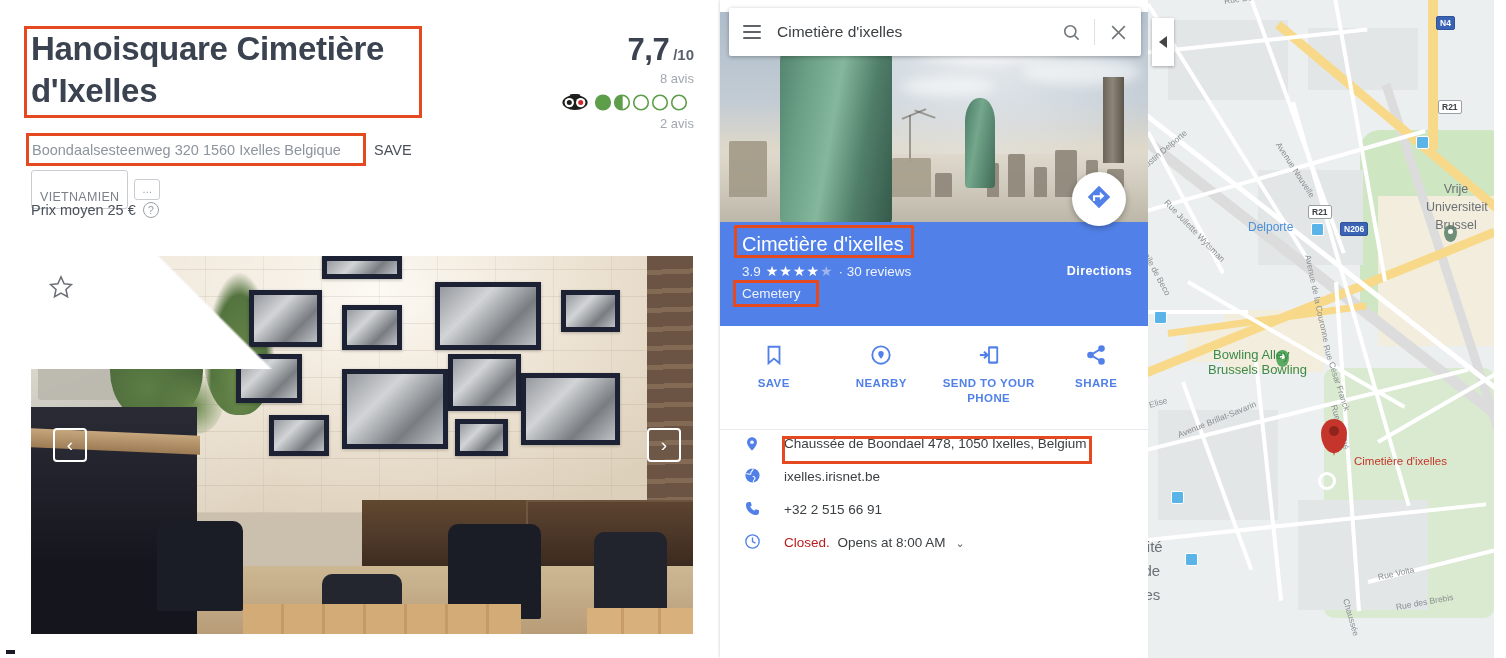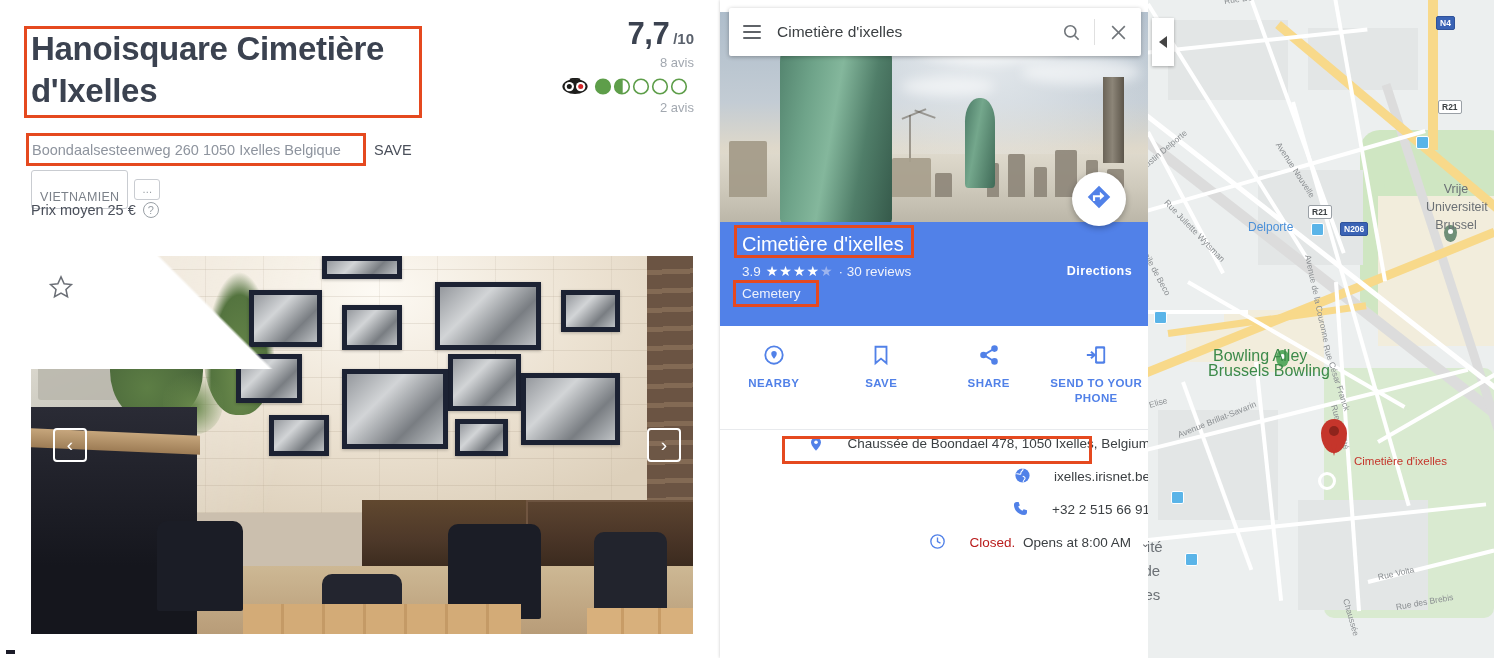--- a/index.html
+++ b/index.html
@@ -233,21 +233,21 @@
 
   .gactions {
     position: absolute; left: 0; top: 326px; width: 430px; height: 104px;
     display: flex; border-bottom: 1px solid #e8eaed;
   }
   .gact { flex: 1; display: flex; flex-direction: column; align-items: center; padding-top: 14px; cursor: pointer; }
   .gact .ic { height: 30px; display: flex; align-items: center; justify-content: center; color: #5181E8; }
   .gact .lb { margin-top: 6px; font-size: 11.5px; font-weight: 700; color: #5181E8; letter-spacing: .4px; text-align: center; line-height: 15px; }
 
   .ginfo { position: absolute; left: 0; top: 432px; width: 430px; }
-  .girow { display: flex; align-items: flex-start; height: 33px; padding-left: 24px; justify-content: flex-end; }
+  .girow { display: flex; align-items: flex-start; height: 33px; padding-left: 24px; }
   .girow .ic { width: 40px; flex: 0 0 40px; display: flex; align-items: center; justify-content: flex-start; color: #5181E8; padding-top: 2px; }
   .girow .tx { font-size: 13.5px; color: #3c4043; line-height: 22px; padding-top: 1px; }
   .gi-addr-box { position: absolute; left: 62px; top: 436px; width: 310px; height: 28px; border: 3px solid #E5491F; pointer-events: none; }
   .closed { color: #b91c1c; }
   .chev { color: #5f6368; margin-left: 6px; font-size: 11px; }
   .suggest { padding-left: 64px; margin-top: 4px; font-size: 12.5px; font-weight: 700; color: #5181E8; letter-spacing: .3px; cursor: pointer; }
 
   
   .map {
     position: absolute; left: 1148px; top: 0; width: 358px; height: 658px;
@@ -261,21 +261,21 @@
   .m-hwy { position: absolute; background: #f8d98a; }
   .m-rail { position: absolute; background: #dcdcdc; }
   .m-blk { position: absolute; background: #e3e6e6; }
   .m-sand { position: absolute; background: #f2eddc; }
   .m-lbl {
     position: absolute; font-size: 8.5px; color: #8b8f92; white-space: nowrap;
     font-family: "Liberation Sans", sans-serif;
   }
   .m-lbl.big { font-size: 13px; color: #9aa0a4; letter-spacing: 3px; }
   .m-lbl.place { font-size: 12.5px; color: #6b7075; }
-  .m-lbl.green { color: #3c8a4a; font-size: 16px; padding-left: 28px; }
+  .m-lbl.green { color: #3c8a4a; font-size: 13px; padding-left: 28px; }
   .m-lbl.blue { color: #4a90d9; font-size: 11px; }
   .shield {
     position: absolute; background: #fff; border: 1px solid #9aa0a6; border-radius: 2px;
     font-size: 8.5px; color: #3c4043; padding: 1px 3px; font-weight: 600;
   }
   .shield.blue { background: #3a63b5; border-color: #2f529a; color: #fff; }
   .poi-sq { position: absolute; width: 13px; height: 13px; background: #5ab4e8; border: 1px solid #fff; border-radius: 2px; }
   .poi-pin { position: absolute; width: 13px; height: 17px; background: #5aab62; border-radius: 50% 50% 50% 50% / 44% 44% 60% 60%; }
   .poi-pin:after { content:""; position:absolute; left:4px; top:4px; width:5px; height:5px; background:#fff; border-radius:50%; }
   .map-pin {
@@ -299,35 +299,35 @@
 <body>
 
 <div class="page">
 
   <div class="listing">
 
     <div class="title-box"></div>
     <h1 class="title">Hanoisquare Cimetière d'Ixelles</h1>
 
     <div class="addr-box"></div>
-    <div class="addr">Boondaalsesteenweg 260 1050 Ixelles Belgique</div>
+    <div class="addr">Boondaalsesteenweg 320 1560 Ixelles Belgique</div>
     <a class="plan-link">SAVE</a>
 
     <div class="tags">
       <span class="tag">VIETNAMIEN</span>
       <span class="tag more">...</span>
     </div>
 
     <div class="price-row">
       <span class="price-txt">Prix moyen 25 €</span>
       <span class="help-circ">?</span>
     </div>
 
     <div style="position:absolute;right:22px;top:16px;width:160px;text-align:right;">
-      <div style="display:flex;align-items:baseline;justify-content:flex-end;gap:4px;">
+      <div style="display:flex;align-items:baseline;justify-content:flex-end;gap:4px;margin-top:16px;">
         <span style="font-size:31px;font-weight:700;color:#3b4250;letter-spacing:-.5px;">7,7</span>
         <span style="font-size:15px;font-weight:700;color:#5a616c;">/10</span>
       </div>
       <div style="font-size:13px;color:#a2a8b0;margin-top:3px;">8 avis</div>
 
       <div style="display:flex;align-items:center;justify-content:flex-end;gap:6px;margin-top:8px;">
         <span style="line-height:0;">
           <svg width="26" height="17" viewBox="0 0 26 17">
             <ellipse cx="13" cy="8.5" rx="12.6" ry="7.4" fill="#1d1d1b"></ellipse>
             <circle cx="7.3" cy="8.6" r="4.7" fill="#ffffff"></circle>
@@ -500,56 +500,56 @@
       <div class="gc-type">Cemetery</div>
       <div class="gc-type-box"></div>
 
       <div class="gc-dir">Directions</div>
     </div>
 
     <div class="gactions">
       <div class="gact">
         <span class="ic">
           <svg width="22" height="22" viewBox="0 0 24 24" fill="none" stroke="currentColor" stroke-width="2">
+            <path d="M6 3 h12 v18 l-6 -5 -6 5 z"></path>
+          </svg>
+        </span>
+        <span class="lb">SAVE</span>
+      </div>
+      <div class="gact">
+        <span class="ic">
+          <svg width="22" height="22" viewBox="0 0 24 24" fill="none" stroke="currentColor" stroke-width="2">
             <circle cx="12" cy="12" r="9.5"></circle>
             <path d="M12 7.5 a3 3 0 0 1 3 3 c0 2.2 -3 5.5 -3 5.5 s-3 -3.3 -3 -5.5 a3 3 0 0 1 3 -3 z" fill="currentColor" stroke="none"></path>
           </svg>
         </span>
         <span class="lb">NEARBY</span>
       </div>
       <div class="gact">
         <span class="ic">
           <svg width="22" height="22" viewBox="0 0 24 24" fill="none" stroke="currentColor" stroke-width="2">
-            <path d="M6 3 h12 v18 l-6 -5 -6 5 z"></path>
-          </svg>
-        </span>
-        <span class="lb">SAVE</span>
+            <rect x="11" y="2.5" width="11" height="19" rx="1.6" fill="currentColor" stroke="none"></rect>
+            <rect x="13" y="5" width="7" height="14" rx="0.8" fill="#ffffff" stroke="none"></rect>
+            <line x1="2" y1="12" x2="10" y2="12" stroke-width="2.2"></line>
+            <polyline points="6.5,8.5 10.5,12 6.5,15.5" stroke-width="2.2"></polyline>
+          </svg>
+        </span>
+        <span class="lb">SEND TO YOUR PHONE</span>
       </div>
       <div class="gact">
         <span class="ic">
           <svg width="22" height="22" viewBox="0 0 24 24" fill="none" stroke="currentColor" stroke-width="2">
             <circle cx="18" cy="5" r="2.6" fill="currentColor"></circle>
             <circle cx="18" cy="19" r="2.6" fill="currentColor"></circle>
             <circle cx="6" cy="12" r="2.6" fill="currentColor"></circle>
             <line x1="8.3" y1="10.8" x2="15.7" y2="6.2"></line>
             <line x1="8.3" y1="13.2" x2="15.7" y2="17.8"></line>
           </svg>
         </span>
         <span class="lb">SHARE</span>
-      </div>
-      <div class="gact">
-        <span class="ic">
-          <svg width="22" height="22" viewBox="0 0 24 24" fill="none" stroke="currentColor" stroke-width="2">
-            <rect x="11" y="2.5" width="11" height="19" rx="1.6" fill="currentColor" stroke="none"></rect>
-            <rect x="13" y="5" width="7" height="14" rx="0.8" fill="#ffffff" stroke="none"></rect>
-            <line x1="2" y1="12" x2="10" y2="12" stroke-width="2.2"></line>
-            <polyline points="6.5,8.5 10.5,12 6.5,15.5" stroke-width="2.2"></polyline>
-          </svg>
-        </span>
-        <span class="lb">SEND TO YOUR PHONE</span>
       </div>
     </div>
 
     <div class="ginfo">
       <div class="girow">
         <span class="ic">
           <svg width="16" height="20" viewBox="0 0 24 24" fill="currentColor">
             <path d="M12 2 C7.9 2 4.6 5.3 4.6 9.4 C4.6 15 12 22 12 22 s7.4 -7 7.4 -12.6 C19.4 5.3 16.1 2 12 2 z"></path>
             <circle cx="12" cy="9.3" r="2.7" fill="#ffffff"></circle>
           </svg>

